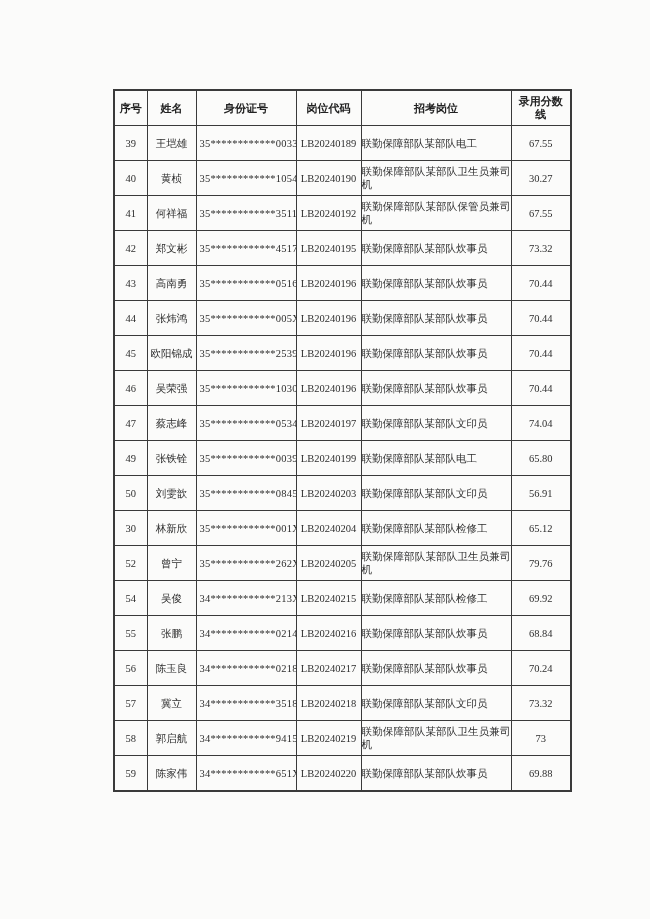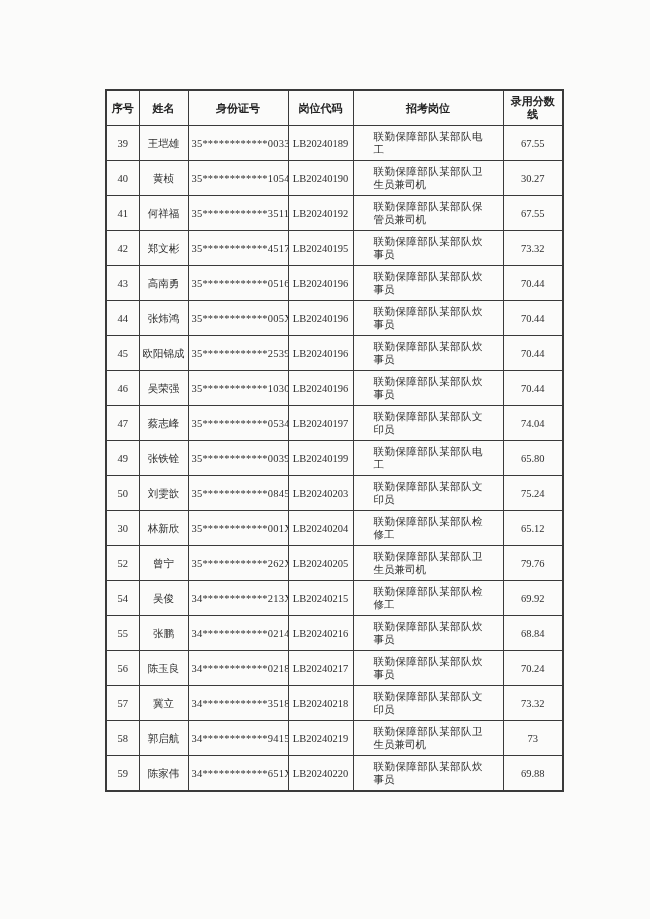--- a/index.html
+++ b/index.html
@@ -10,21 +10,21 @@
     width: 650px;
     height: 919px;
     background: #fbfbfa;
     font-family: "Liberation Serif", "DejaVu Serif", serif;
     color: #2e2e2e;
     position: relative;
     overflow: hidden;
   }
   .page {
     position: absolute;
-    left: 8px; top: 0;
+    left: 16px; top: 0;
     width: 534px;
     height: 919px;
   }
   table.roster {
     position: absolute;
     left: 97px;
     top: 89px;
     width: 457px;
     border-collapse: collapse;
     table-layout: fixed;
@@ -51,21 +51,21 @@
   col.c0 { width: 33px; }
   col.c1 { width: 49px; }
   col.c2 { width: 100px; }
   col.c3 { width: 65px; }
   col.c4 { width: 150px; }
   col.c5 { width: 60px; }
   
   table.roster td.c4 {
     text-align: justify;
     text-align-last: auto;
-    padding: 1px 20px;
+    padding: 1px 0;
   }
   table.roster td.c2 {
     letter-spacing: 0.2px;
     white-space: nowrap;
   }
   table.roster td.c3 {
     white-space: nowrap;
   }
 </style>
 </head>
@@ -171,21 +171,21 @@
           <td class="c3">LB20240199</td>
           <td class="c4">联勤保障部队某部队电工</td>
           <td class="c5">65.80</td>
         </tr>
         <tr>
           <td class="c0">50</td>
           <td class="c1">刘雯歆</td>
           <td class="c2">35************0845</td>
           <td class="c3">LB20240203</td>
           <td class="c4">联勤保障部队某部队文印员</td>
-          <td class="c5">75.24</td>
+          <td class="c5">56.91</td>
         </tr>
         <tr>
           <td class="c0">30</td>
           <td class="c1">林新欣</td>
           <td class="c2">35************001X</td>
           <td class="c3">LB20240204</td>
           <td class="c4">联勤保障部队某部队检修工</td>
           <td class="c5">65.12</td>
         </tr>
         <tr>

